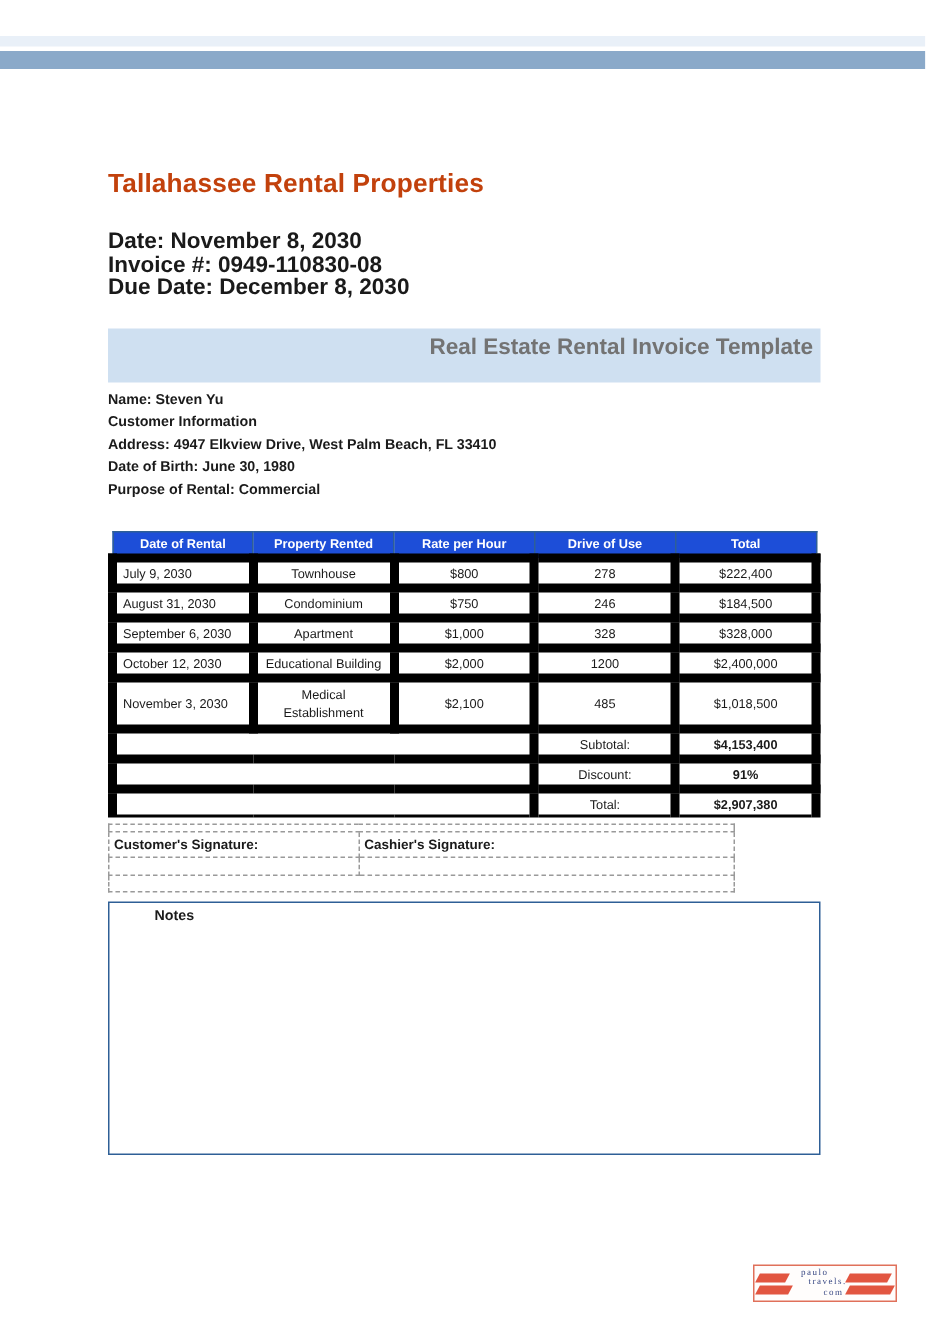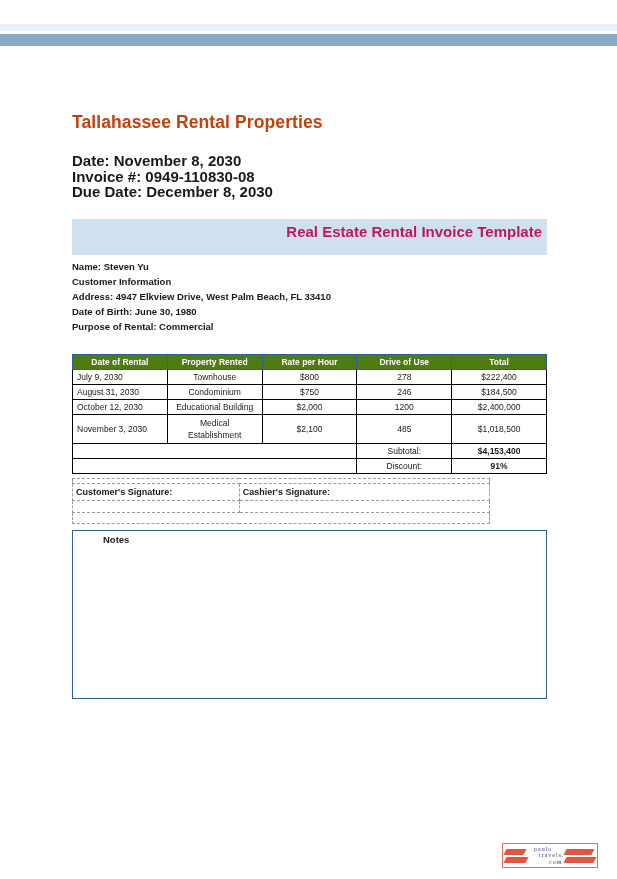--- a/index.html
+++ b/index.html
@@ -42,51 +42,51 @@
     font-size: 15px;
     font-weight: bold;
     line-height: 15.5px;
   }
   .title-bar {
     margin-top: 19px;
     height: 36px;
     background: #cfe0f1;
     font-size: 15px;
     font-weight: bold;
-    color: #be185d;
+    color: #737373;
     text-align: right;
     line-height: 26px;
     padding-right: 5px;
   }
   .customer-block { margin-top: 4px; }
   .customer-line {
     font-size: 9.5px;
     font-weight: bold;
     line-height: 15px;
   }
 
   table.invoice {
     margin-top: 20px;
     width: 475px;
     border-collapse: collapse;
     table-layout: fixed;
   }
   table.invoice col { width: 20%; }
   table.invoice th {
-    background: #4d7c0f;
+    background: #1d4ed8;
     color: #ffffff;
     font-size: 8.5px;
     font-weight: bold;
     border: 1px solid #2e5f96;
     padding: 2px 1px;
     text-align: center;
   }
   table.invoice td {
     font-size: 8.5px;
-    border: 1px solid #000000;
+    border: 6px solid #000000;
     padding: 2px 3px;
     text-align: center;
     height: 15px;
     color: #1a1a1a;
   }
   table.invoice td.date-cell { text-align: left; padding-left: 4px; }
   table.invoice tr.total-row td { border-bottom-width: 2px; }
   .wrap-narrow { display: inline-block; width: 62px; white-space: normal; line-height: 12px; }
   td.summary-spacer { border-left: 1px solid #2e5f96; }
   td.summary-label { text-align: left; padding-left: 4px; }
@@ -211,20 +211,27 @@
           <td>$222,400</td>
         </tr>
         <tr>
           <td class="date-cell">August 31, 2030</td>
           <td>Condominium</td>
           <td>$750</td>
           <td>246</td>
           <td>$184,500</td>
         </tr>
         <tr>
+          <td class="date-cell">September 6, 2030</td>
+          <td>Apartment</td>
+          <td>$1,000</td>
+          <td>328</td>
+          <td>$328,000</td>
+        </tr>
+        <tr>
           <td class="date-cell">October 12, 2030</td>
           <td>Educational Building</td>
           <td>$2,000</td>
           <td>1200</td>
           <td>$2,400,000</td>
         </tr>
         <tr>
           <td class="date-cell">November 3, 2030</td>
           <td><span class="wrap-narrow">Medical Establishment</span></td>
           <td>$2,100</td>
@@ -233,20 +240,25 @@
         </tr>
         <tr>
           <td colspan="3" class="summary-spacer"></td>
           <td class="summary-label">Subtotal:</td>
           <td class="summary-value">$4,153,400</td>
         </tr>
         <tr>
           <td colspan="3" class="summary-spacer"></td>
           <td class="summary-label">Discount:</td>
           <td class="summary-value">91%</td>
+        </tr>
+        <tr class="total-row">
+          <td colspan="3" class="summary-spacer"></td>
+          <td class="summary-label">Total:</td>
+          <td class="summary-value">$2,907,380</td>
         </tr>
       </tbody>
     </table>
 
     <table class="signatures">
       <tbody>
           <tr class="sig-top-row">
         <td colspan="2"></td>
       </tr>
       <tr class="sig-label-row">

